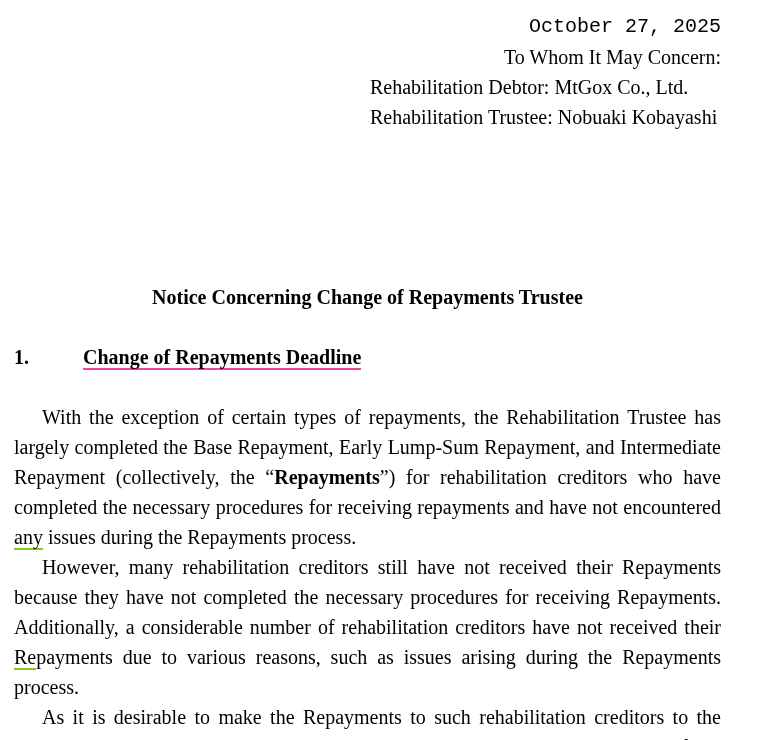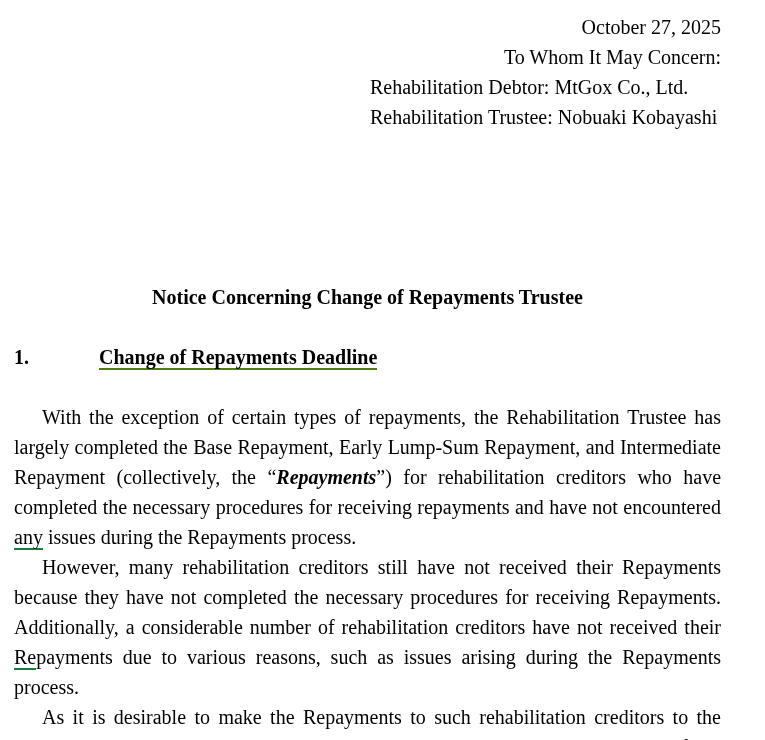--- a/index.html
+++ b/index.html
@@ -17,20 +17,21 @@
     overflow: hidden;
   }
   .page {
     box-sizing: border-box;
     width: 765px;
     height: 740px;
     padding: 12px 44px 0 14px;
   }
   .date-line {
     text-align: right;
+    font-family: Liberation Mono, monospace;
   }
   .salutation-line {
     text-align: right;
   }
   .sender-block {
     padding-left: 356px;
   }
   .attorney-line {
     padding-left: 501px;
   }
@@ -42,34 +43,32 @@
   }
   .section-heading-row {
     margin-bottom: 30px;
     font-weight: bold;
   }
   .section-number {
     display: inline-block;
     width: 69px;
   }
   .section-heading-text {
-    border-bottom: 2px solid #4d7c0f;
-    margin-left: 16px;
+    border-bottom: 2px solid #ec4899;
   }
   .body-par {
     margin: 0;
     text-align: justify;
     text-indent: 28px;
   }
   .seg-bold {
     font-weight: bold;
-    font-style: italic;
   }
   .seg-grammar {
-    border-bottom: 2px solid #15803d;
+    border-bottom: 2px solid #84cc16;
   }
 </style>
 </head>
 <body>
 
 <div class="page">
 
   <div class="date-line">October 27, 2025</div>
 
   <div class="salutation-line">To Whom It May Concern:</div>

